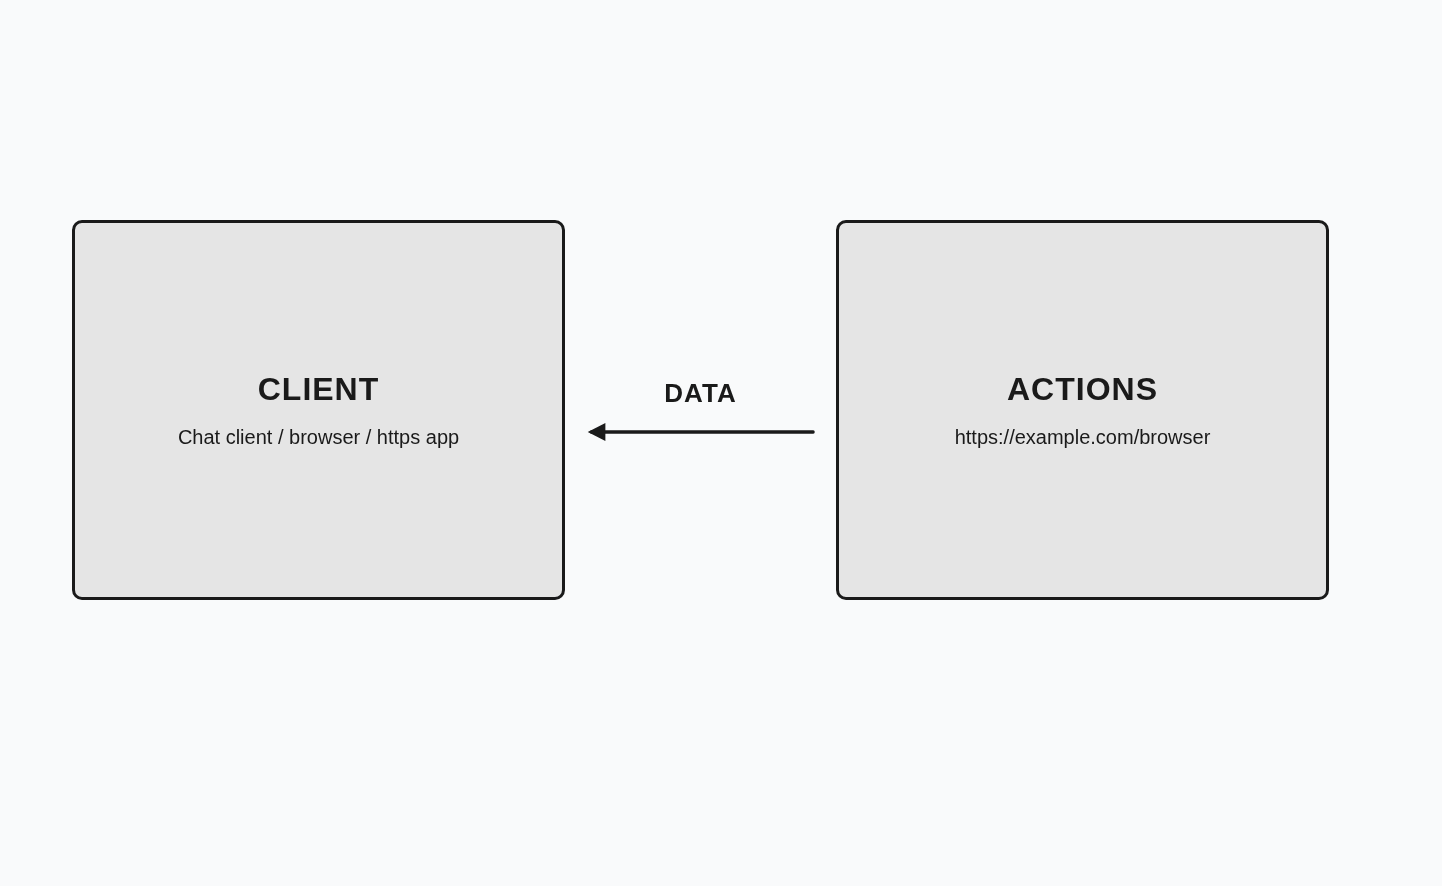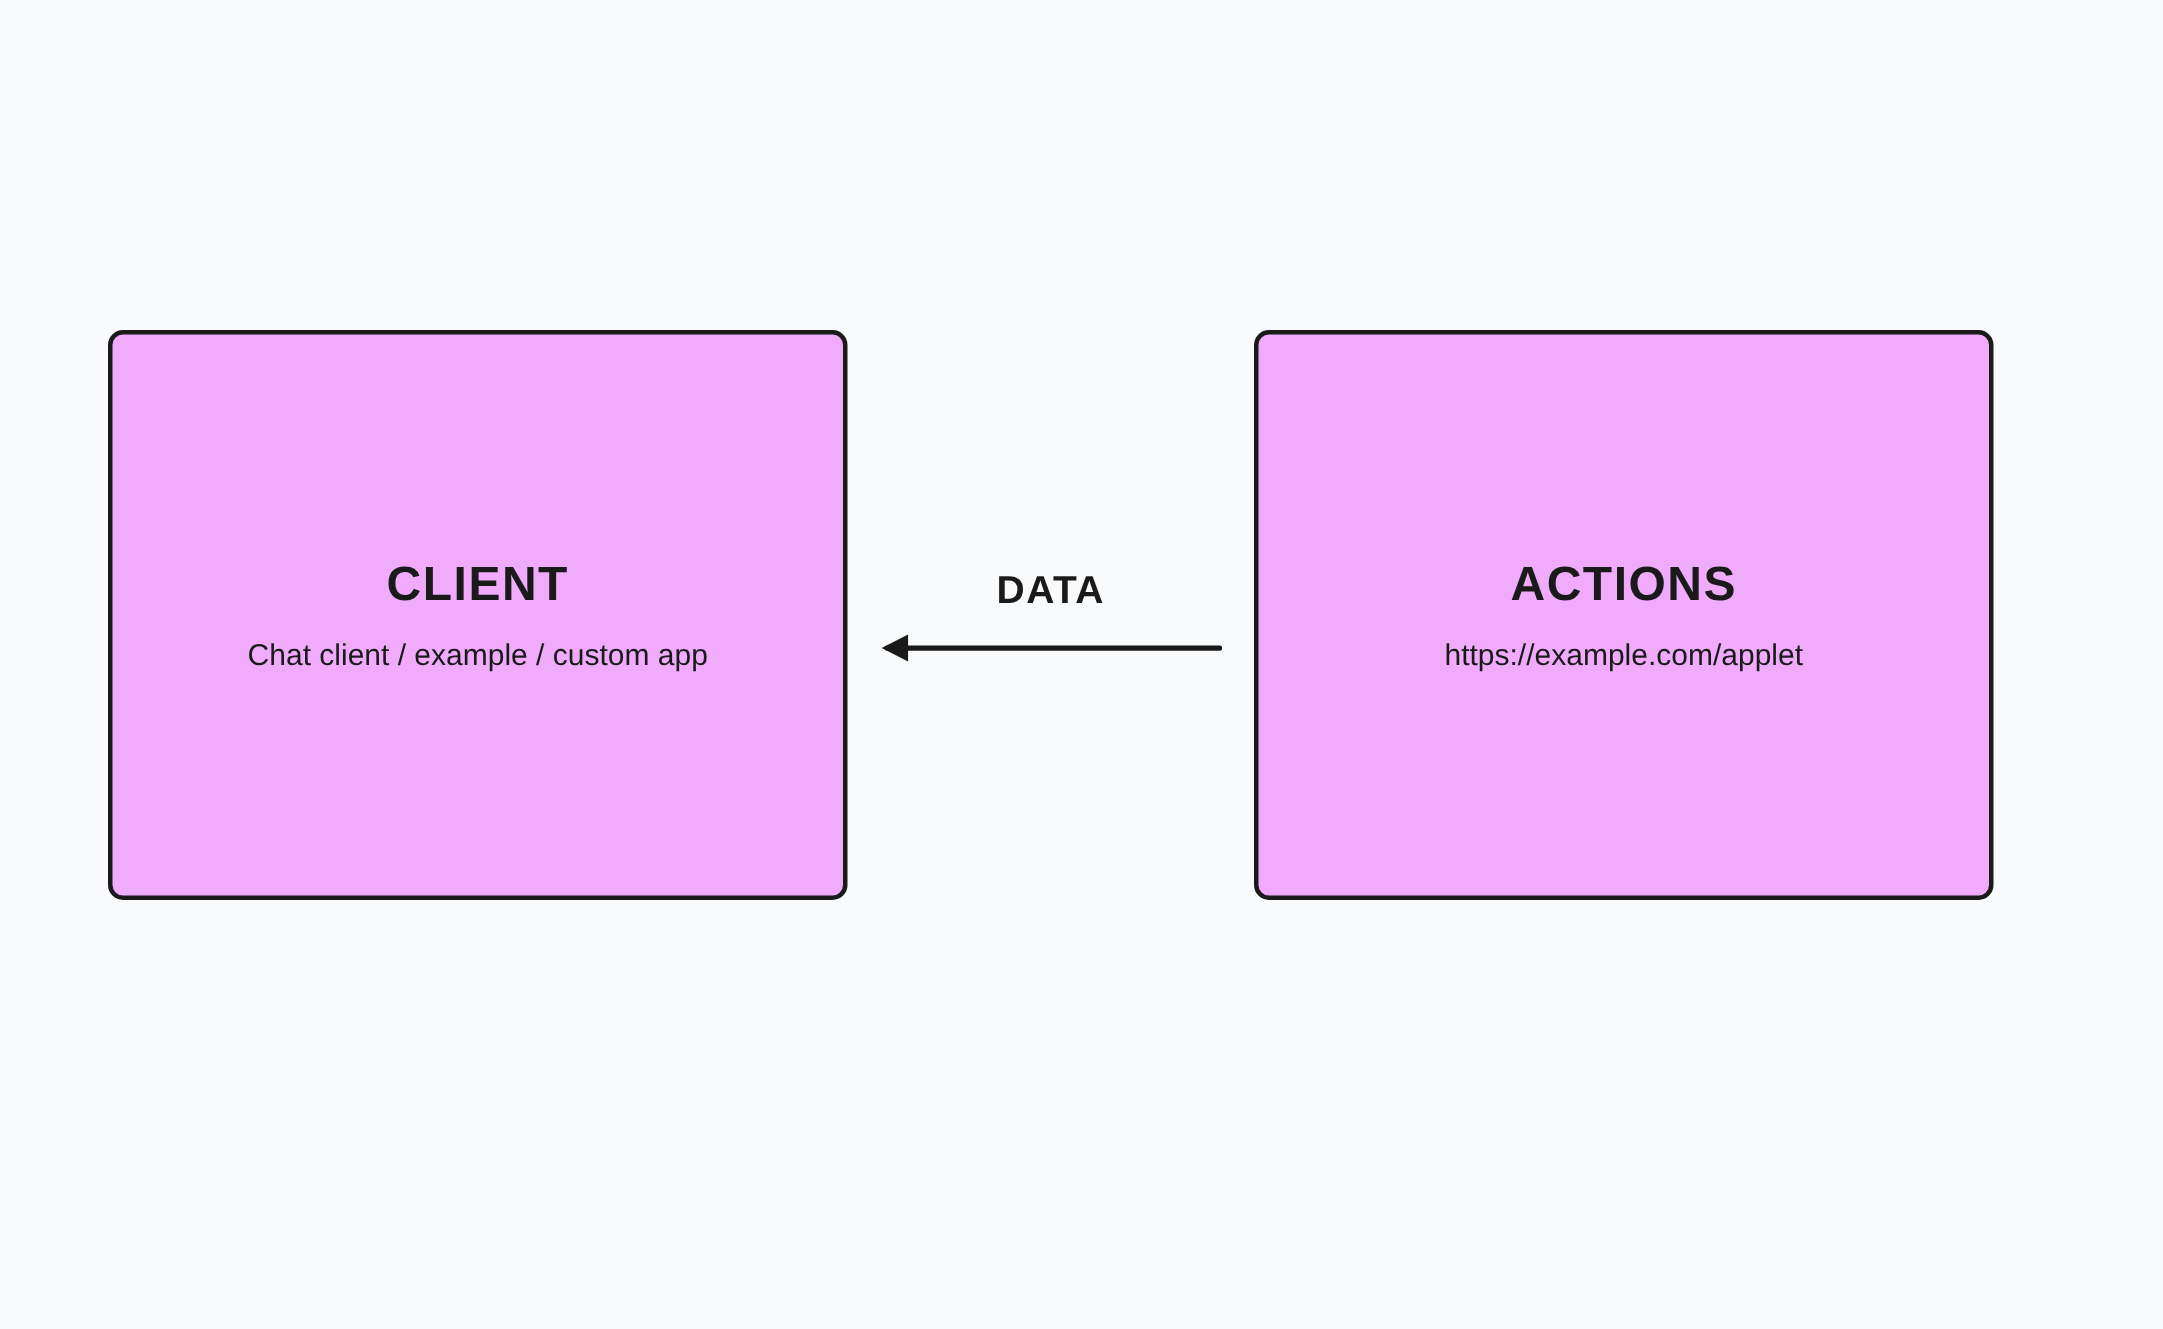--- a/index.html
+++ b/index.html
@@ -17,21 +17,21 @@
     .diagram-container {
       position: absolute;
       top: 220px;
       left: 72px;
       right: 113px;
       display: flex;
       align-items: stretch;
       justify-content: space-between;
     }
     .box {
-      background-color: #f0abfc;
+      background-color: #e5e5e5;
       border: 3px solid #1a1a1a;
       border-radius: 10px;
       width: 493px;
       height: 380px;
       display: flex;
       flex-direction: column;
       align-items: center;
       justify-content: center;
     }
     .box-title {
@@ -84,33 +84,33 @@
       height: 100%;
       display: block;
     }
   </style>
 </head>
 <body>
 
 <div class="diagram-container">
   <div class="box">
     <div class="box-title">CLIENT</div>
-    <div class="box-subtitle">Chat client / example / custom app</div>
+    <div class="box-subtitle">Chat client / browser / https app</div>
   </div>
 
   <div class="arrows-container">
     <div class="arrow-group">
       <div class="arrow-label arrow-label-top">DATA</div>
       <div class="arrow">
         <svg viewBox="0 0 260 22" preserveAspectRatio="none">
           <line x1="6" y1="11" x2="258" y2="11" stroke="#1a1a1a" stroke-width="3.5" stroke-linecap="round"></line>
           <polygon points="2,11 22,2 22,20" fill="#1a1a1a"></polygon>
         </svg>
       </div>
     </div>
 
   </div>
 
   <div class="box">
     <div class="box-title">ACTIONS</div>
-    <div class="box-subtitle">https://example.com/applet</div>
+    <div class="box-subtitle">https://example.com/browser</div>
   </div>
 </div>
 
 </body></html>

